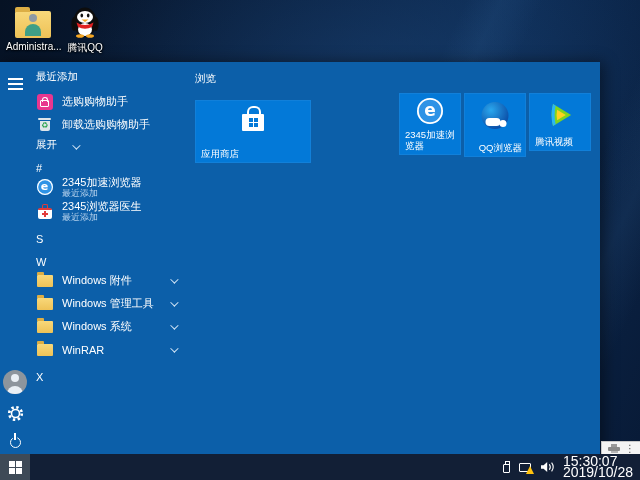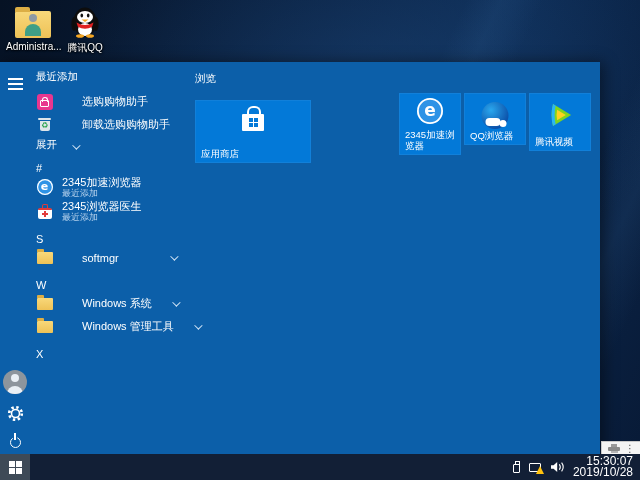--- a/index.html
+++ b/index.html
@@ -32,21 +32,21 @@
   .avatarc{width:24px;height:24px;border-radius:50%;background:#8d959d;position:relative;overflow:hidden;}
   .avatarc::before{content:"";position:absolute;top:4px;left:8px;width:8px;height:8px;border-radius:50%;background:#e9eff5;}
   .avatarc::after{content:"";position:absolute;bottom:-2px;left:4px;width:16px;height:10px;border-radius:8px 8px 0 0;background:#e9eff5;}
   .pwr{width:11px;height:11px;border:1.6px solid #fff;border-radius:50%;position:relative;}
   .pwr::before{content:"";position:absolute;top:-5px;left:50%;transform:translateX(-50%);width:2px;height:7px;background:#fff;box-shadow:0 0 0 1.2px var(--menu-bg);}
 
   
   .applist{position:absolute;left:36px;top:0;width:150px;padding-top:8px;}
   .lhead{height:14px;font-size:10.5px;color:#fff;margin-bottom:6px;display:flex;align-items:center;}
   .msec{margin-top:8px;height:15px;font-size:11px;color:#fff;display:flex;align-items:center;cursor:pointer;}
-  .mrow{height:23px;display:flex;align-items:center;cursor:pointer;gap:20px;}
+  .mrow{height:23px;display:flex;align-items:center;cursor:pointer;}
   .mrow2{height:24px;display:flex;align-items:center;cursor:pointer;}
   .mexpand{height:16px;display:flex;align-items:flex-end;font-size:10.5px;color:#fff;cursor:pointer;gap:15px;}
   .appico{width:17px;display:flex;align-items:center;justify-content:center;flex:0 0 17px;}
   .applabel{margin-left:9px;font-size:11px;color:#fff;white-space:nowrap;}
   .tcol{margin-left:9px;display:flex;flex-direction:column;justify-content:center;}
   .tcol .t1{font-size:11px;color:#fff;line-height:12px;white-space:nowrap;}
   .tcol .t2{font-size:9px;color:var(--subtitle);line-height:11px;}
   .chev{width:6px;height:6px;border-right:1.4px solid #d5e6f7;border-bottom:1.4px solid #d5e6f7;transform:rotate(45deg) translateY(-2px);margin-left:auto;margin-right:10px;flex:0 0 6px;}
   .chev.inline{margin:0 0 2px 0;}
   .folder-ic{width:16px;height:12px;position:relative;background:linear-gradient(#f8d87a,#eec257);border-radius:1px;}
@@ -68,21 +68,21 @@
   .ic-doc .cross{position:absolute;top:7px;left:4.5px;width:6px;height:6px;
     background:linear-gradient(#e23b3b,#e23b3b) center/6px 2px no-repeat,linear-gradient(#e23b3b,#e23b3b) center/2px 6px no-repeat;}
 
   
   .tilespanel{position:absolute;left:195px;top:0;width:400px;height:100%;}
   .theader{position:absolute;left:0;top:10px;font-size:10.5px;color:#fff;text-align:right;}
   .tile{position:absolute;background:var(--tile-bg);cursor:pointer;box-shadow:inset 0 0 0 1px rgba(255,255,255,.06);}
   .tile .tlabel{position:absolute;left:6px;right:4px;bottom:4px;font-size:9.5px;line-height:10.5px;color:#fff;}
   .tile-wide{left:0;top:38px;width:116px;height:63px;}
   .tile-sq1{left:204px;top:31px;width:62px;height:62px;}
-  .tile-sq2{left:269px;top:31px;width:62px;height:52px;}
+  .tile-sq2{left:269px;top:31px;width:62px;height:64px;text-align:right;}
   .tile-sq3{left:334px;top:31px;width:62px;height:58px;}
   .tico{position:absolute;left:50%;transform:translateX(-50%);}
   .storebag{top:14px;width:22px;height:17px;background:#fff;border-radius:1px;}
   .storebag::before{content:"";position:absolute;top:-8px;left:5px;width:10px;height:8px;border:2px solid #fff;border-bottom:none;border-radius:6px 6px 0 0;}
   .storebag::after{content:"";position:absolute;top:4px;left:6.5px;width:9px;height:9px;
     background:linear-gradient(var(--tile-bg),var(--tile-bg)) 0 0/4px 4px no-repeat,
                linear-gradient(var(--tile-bg),var(--tile-bg)) 5px 0/4px 4px no-repeat,
                linear-gradient(var(--tile-bg),var(--tile-bg)) 0 5px/4px 4px no-repeat,
                linear-gradient(var(--tile-bg),var(--tile-bg)) 5px 5px/4px 4px no-repeat;}
   .ic-e.big{width:26px;height:26px;font-size:17px;line-height:24px;box-shadow:inset 0 0 0 1.8px #fff;top:5px;}
@@ -103,21 +103,21 @@
   .taskbar{position:absolute;left:0;top:454px;width:640px;height:26px;background:var(--taskbar-bg);display:flex;align-items:center;}
   .startbtn{width:30px;height:26px;background:var(--startbtn-bg);display:flex;align-items:center;justify-content:center;cursor:pointer;}
   .winlogo{width:13px;height:13px;
     background:linear-gradient(#fff,#fff) 0 0/6px 6px no-repeat,linear-gradient(#fff,#fff) 7px 0/6px 6px no-repeat,
                linear-gradient(#fff,#fff) 0 7px/6px 6px no-repeat,linear-gradient(#fff,#fff) 7px 7px/6px 6px no-repeat;}
   .tray{margin-left:auto;display:flex;align-items:center;gap:9px;padding-right:5px;height:100%;}
   .usb{width:7px;height:9px;border:1.2px solid #fff;border-radius:1px;position:relative;margin-top:3px;}
   .usb::before{content:"";position:absolute;top:-4.5px;left:1.2px;width:2.6px;height:3px;border:1.2px solid #fff;border-bottom:none;}
   .net{width:12px;height:9px;border:1.5px solid #fff;border-radius:1px;position:relative;}
   .net::after{content:"";position:absolute;right:-4px;bottom:-3px;width:0;height:0;border-left:4.5px solid transparent;border-right:4.5px solid transparent;border-bottom:8px solid var(--warning);}
-  .clock{text-align:right;color:#fff;font-size:12px;line-height:11.5px;cursor:pointer;padding-right:2px;}
+  .clock{text-align:left;color:#fff;font-size:14px;line-height:11.5px;cursor:pointer;padding-right:2px;}
 </style>
 </head>
 <body>
 
 <div class="screen">
   <div class="streaks"></div>
 
   <div class="dicon" style="left:6px">
     <div class="glyph">
       <div class="bigfolder">
@@ -214,41 +214,48 @@
               <span class="cross"></span>
             </span>
           </span>
         <span class="tcol">
           <span class="t1">2345浏览器医生</span>
           <span class="t2">最近添加</span>
         </span>
       </div>
 
       <div class="msec">S</div>
+
+      <div class="msec">W</div>
       <div class="mrow">
         <span class="appico">
             <span class="folder-ic"></span>
           </span>
-        <span class="applabel">softmgr</span>
+        <span class="applabel">Windows 附件</span>
         <span class="chev"></span>
       </div>
-
-      <div class="msec">W</div>
+      <div class="mrow">
+        <span class="appico">
+            <span class="folder-ic"></span>
+          </span>
+        <span class="applabel">Windows 管理工具</span>
+        <span class="chev"></span>
+      </div>
       <div class="mrow">
         <span class="appico">
             <span class="folder-ic"></span>
           </span>
         <span class="applabel">Windows 系统</span>
         <span class="chev"></span>
       </div>
       <div class="mrow">
         <span class="appico">
             <span class="folder-ic"></span>
           </span>
-        <span class="applabel">Windows 管理工具</span>
+        <span class="applabel">WinRAR</span>
         <span class="chev"></span>
       </div>
 
       <div class="msec">X</div>
     </div>
 
     <div class="tilespanel">
       <div class="theader">浏览</div>
 
       <div class="tile tile-wide">

